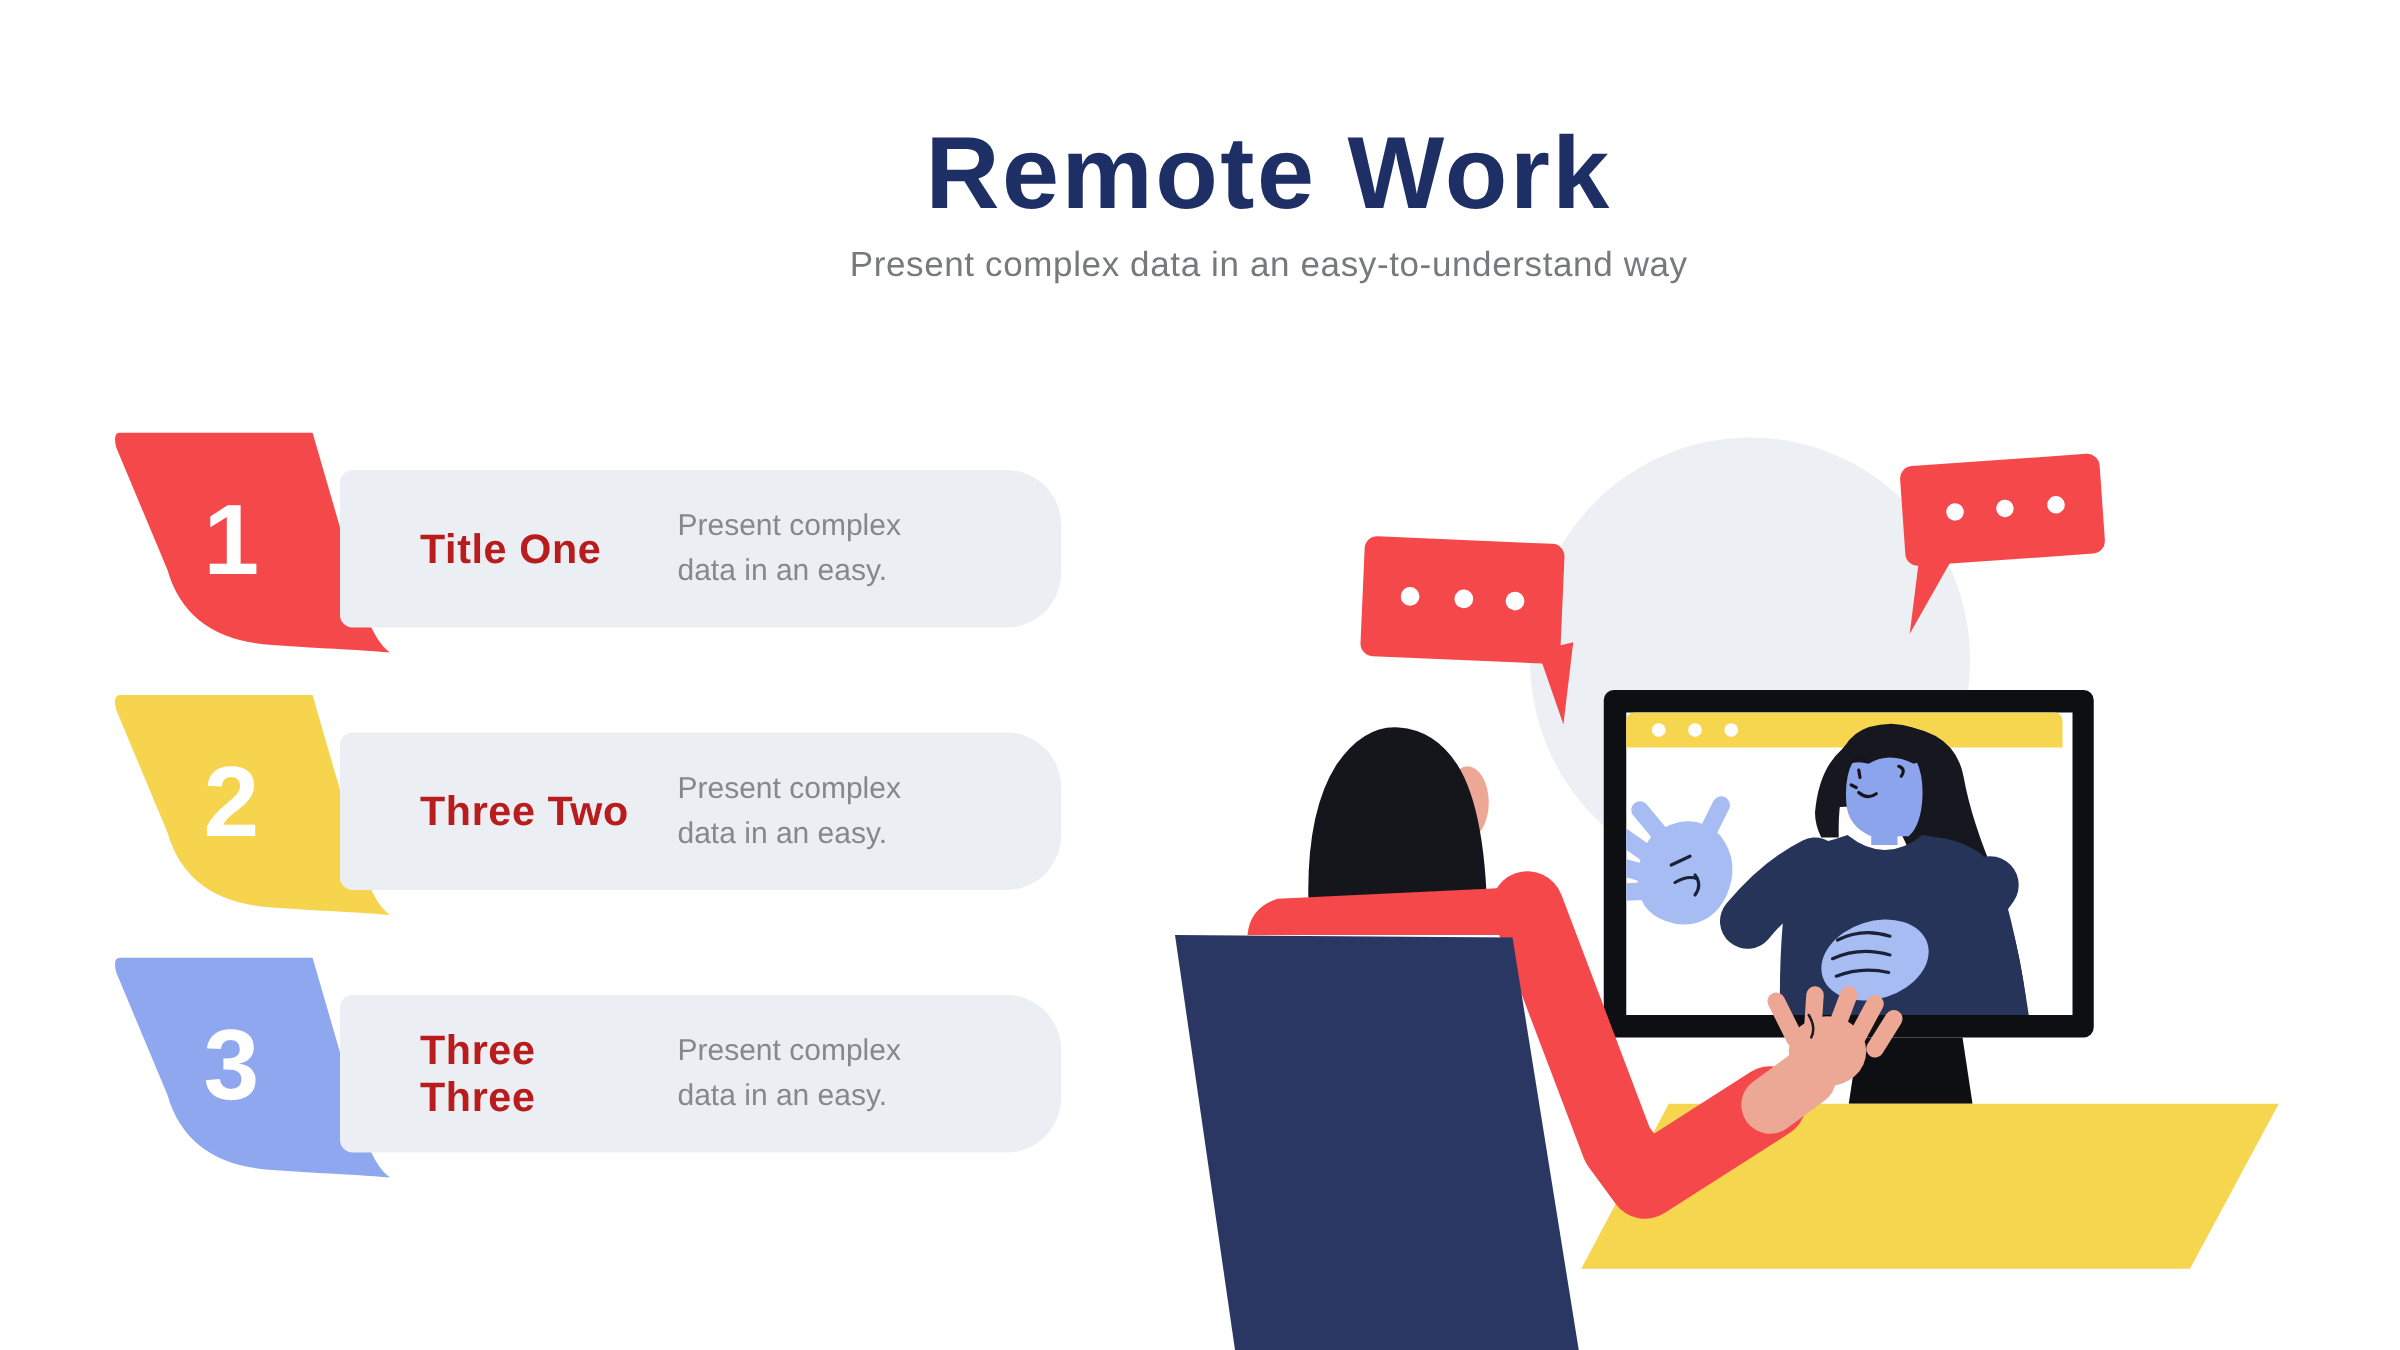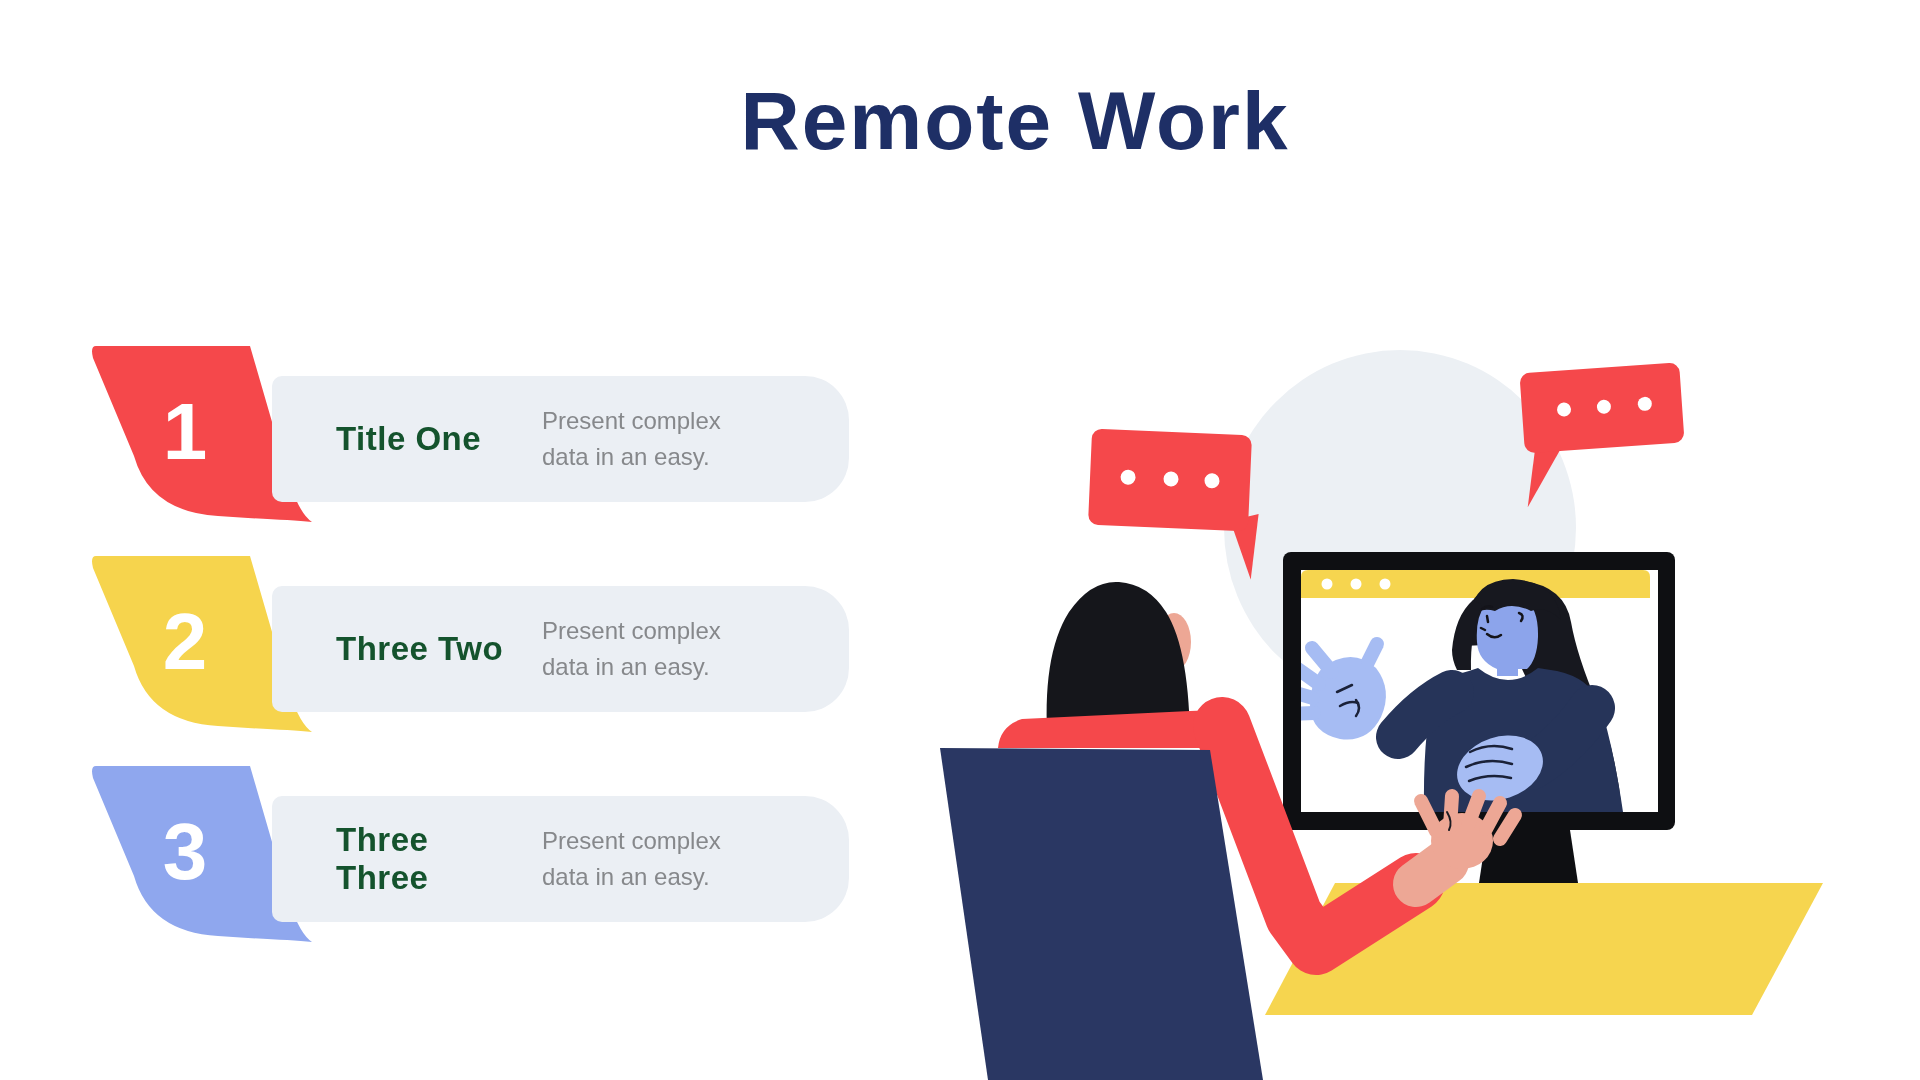--- a/index.html
+++ b/index.html
@@ -1,57 +1,58 @@
 <!DOCTYPE html>
 <html><head>
 <meta charset="utf-8">
 <style>
   html,body{margin:0;padding:0;background:#ffffff;}
   #slide{
     position:relative;width:1920px;height:1080px;overflow:hidden;background:#ffffff;
     font-family:"Liberation Sans",sans-serif;
   }
   
-  .header{position:absolute;left:400px;top:78px;width:1230px;text-align:center;}
+  .header{position:absolute;left:400px;top:96px;width:1230px;text-align:center;}
   .title{
     font-size:82px;font-weight:bold;color:#1E2F66;letter-spacing:2px;line-height:1.05;
   }
   .subtitle{
     margin-top:14px;font-size:28px;color:#77797C;letter-spacing:0.5px;
   }
   
   .row{position:absolute;left:80px;width:800px;height:185px;}
   .row .tab-svg{position:absolute;left:8px;top:0;width:250px;height:180px;}
   .row .num{
     position:absolute;left:40px;top:40px;width:130px;height:92px;line-height:92px;
     text-align:center;font-size:80px;font-weight:bold;color:#ffffff;
   }
   .row .box{
     position:absolute;left:192px;top:30px;width:577px;height:126px;
     background:#EBEFF4;border-radius:10px 44px 44px 10px;
     display:flex;align-items:center;
   }
   .row .item-title{
-    margin-left:64px;width:176px;font-size:33px;font-weight:bold;color:#14532d;
+    margin-left:64px;width:176px;font-size:33px;font-weight:bold;color:#b91c1c;
     letter-spacing:0.5px;flex:none;
   }
   .row .item-desc{
     margin-left:30px;width:220px;font-size:24px;line-height:36px;color:#86888B;
   }
   #row1{top:346px;} #row2{top:556px;} #row3{top:766px;}
   
   .illus{position:absolute;left:900px;top:340px;width:1020px;height:740px;}
 </style>
 </head>
 <body>
 
 <div id="slide">
 
   <div class="header">
     <div class="title">Remote Work</div>
+    <div class="subtitle">Present complex data in an easy-to-understand way</div>
   </div>
 
   <div class="row" id="row1">
     <svg class="tab-svg" viewBox="0 0 250 180">
       <path d="M 8,0 L 162,0 L 202,138 Q 212,168 224,176 Q 202,174 160,172 L 130,170 Q 62,166 46,110 L 5,12 Q 2,0 8,0 Z" fill="#F5484B"></path>
     </svg>
     <div class="num">1</div>
     <div class="box">
       <div class="item-title">Title One</div>
       <div class="item-desc">Present complex data in an easy.</div>

